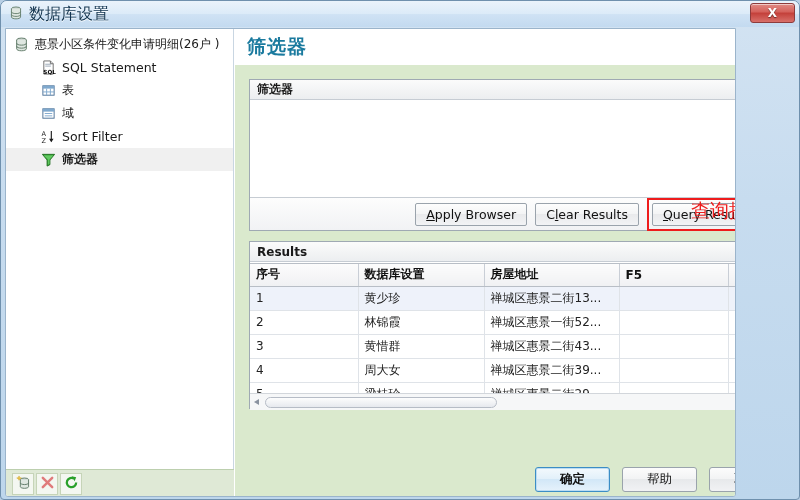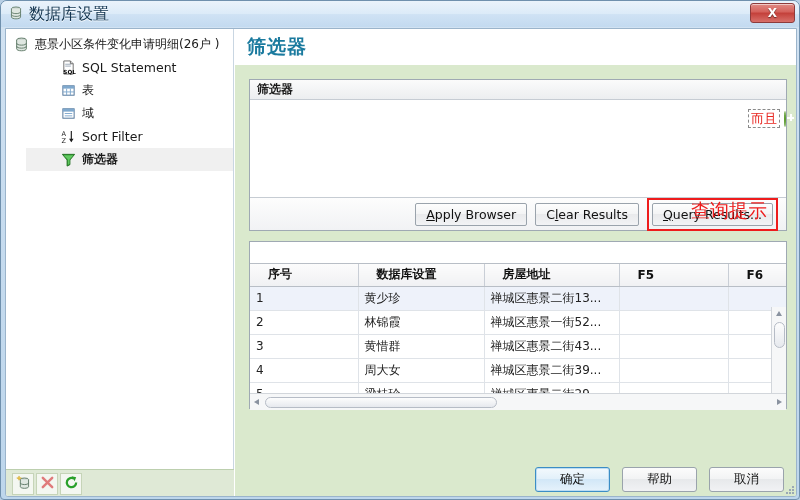--- a/index.html
+++ b/index.html
@@ -50,21 +50,21 @@
   #close-btn span {
     color: #fff; font-weight: bold; font-size: 12px;
     text-shadow: 0 1px 1px rgba(0,0,0,.5);
     font-family: "DejaVu Sans", sans-serif;
   }
 
   
   #client {
     position: absolute;
     left: 4px; top: 27px;
-    width: 792px; height: 469px;
+    width: 731px; height: 469px;
     background: #fff;
     border: 1px solid #9bb4cb;
     border-radius: 0 0 3px 3px;
     overflow: hidden;
   }
 
   
   #tree-pane {
     position: absolute; left: 0; top: 0;
     width: 228px; height: 440px;
@@ -72,21 +72,21 @@
     border-right: 1px solid #c9d6e2;
     padding-top: 4px;
   }
   .tree-node {
     display: flex; align-items: center;
     height: 23px;
     padding-left: 6px;
     cursor: pointer;
     white-space: nowrap;
   }
-  .tree-node.child { padding-left: 33px; margin-left: 20px; }
+  .tree-node.child { padding-left: 33px; }
   .tree-node.selected { background: #f0f0f0; }
   .tree-node.selected .node-label { font-weight: bold; }
   .node-icon {
     width: 18px; height: 18px;
     margin-right: 5px;
     display: flex; align-items: center; justify-content: center;
     flex: none;
   }
   .node-label { font-size: 12px; color: #1a1a1a; }
   .node-label.latin { font-size: 12.5px; }
@@ -228,21 +228,21 @@
     border-collapse: collapse;
     width: 516px;
     table-layout: fixed;
   }
   table.grid th {
     height: 22px;
     background: linear-gradient(180deg,#fcfcfc 0%, #f0f1f3 100%);
     border-right: 1px solid #c9ced6;
     border-bottom: 1px solid #b8bec6;
     font-size: 12px; font-weight: bold; color: #111;
-    text-align: left; padding-left: 18px;
+    text-align: left; padding-left: 6px;
     white-space: nowrap;
   }
   table.grid td {
     height: 24px;
     border-right: 1px solid #dfe3e8;
     border-bottom: 1px solid #dfe3e8;
     font-size: 12px; color: #222;
     padding-left: 6px;
     white-space: nowrap; overflow: hidden;
   }
@@ -289,20 +289,21 @@
     border: 1px solid #9aa3ac;
     border-radius: 3px;
     font-size: 12.5px; color: #111;
     display: flex; align-items: center; justify-content: center;
     cursor: pointer;
   }
   .btn-bottom.default {
     border: 1px solid #3c8dc5;
     background: linear-gradient(180deg,#f3f9fd 0%, #e2f0fa 48%, #d2e7f7 50%, #e6f2fb 100%);
     box-shadow: 0 0 0 1px #bcdcf2 inset;
+    font-weight: bold;
   }
   #resize-grip {
     position: absolute; right: 3px; bottom: 2px;
     width: 12px; height: 12px;
   }
 </style>
 </head>
 <body>
 
 <div id="window">
@@ -461,20 +462,21 @@
               <div class="btn">
                 <u>Q</u>
                   <span>uery Results...</span>
               </div>
             </div>
             <div id="annot-text">查询提示</div>
           </div>
         </div>
 
         <div id="results-box" class="groupbox">
+          <div class="gb-head">Results</div>
 
           <div id="grid-wrap">
             <table class="grid">
               <colgroup>
                 <col style="width:108px">
                   <col style="width:126px">
                   <col style="width:135px">
                   <col style="width:109px">
                   <col style="width:80px">
               </colgroup>

